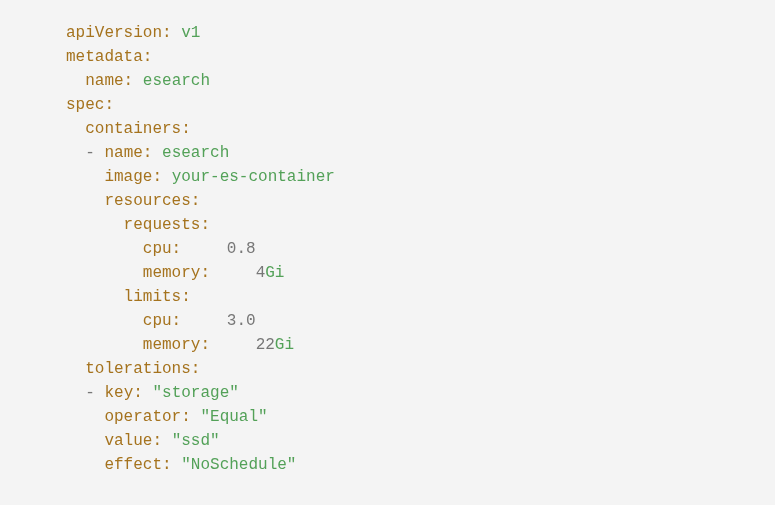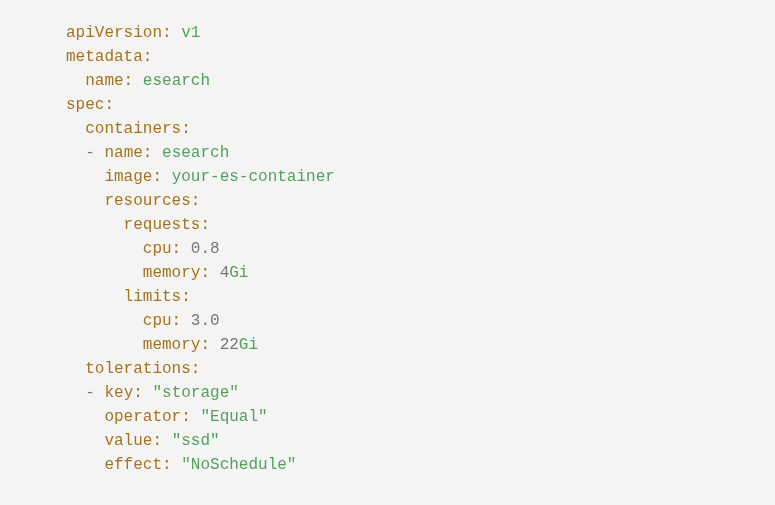--- a/index.html
+++ b/index.html
@@ -24,21 +24,21 @@
     font-size: 16px;
     line-height: 24px;
     white-space: pre;
     color: #555555;
   }
   .code-line {
     height: 24px;
   }
   .tok-key    { color: var(--c-key, #a5731e); }
   .tok-string { color: var(--c-string, #53a158); }
-  .tok-number { color: var(--c-number, #777777); }
+  .tok-number { color: var(--c-number, #777777); margin-left: 36px; }
   .tok-punct  { color: var(--c-punct, #777777); }
   .tok-plain  { color: #555555; }
 </style>
 </head>
 <body>
 
 <div class="page">
   <pre class="code-block"><div class="code-line"><span class="tok-plain"></span><span class="tok-key">apiVersion:</span><span class="tok-plain"> </span><span class="tok-string">v1</span></div><div class="code-line"><span class="tok-key">metadata:</span></div><div class="code-line"><span class="tok-plain">  </span><span class="tok-key">name:</span><span class="tok-plain"> </span><span class="tok-string">esearch</span></div><div class="code-line"><span class="tok-key">spec:</span></div><div class="code-line"><span class="tok-plain">  </span><span class="tok-key">containers:</span></div><div class="code-line"><span class="tok-plain">  </span><span class="tok-punct">-</span><span class="tok-plain"> </span><span class="tok-key">name:</span><span class="tok-plain"> </span><span class="tok-string">esearch</span></div><div class="code-line"><span class="tok-plain">    </span><span class="tok-key">image:</span><span class="tok-plain"> </span><span class="tok-string">your-es-container</span></div><div class="code-line"><span class="tok-plain">    </span><span class="tok-key">resources:</span></div><div class="code-line"><span class="tok-plain">      </span><span class="tok-key">requests:</span></div><div class="code-line"><span class="tok-plain">        </span><span class="tok-key">cpu:</span><span class="tok-plain"> </span><span class="tok-number">0.8</span></div><div class="code-line"><span class="tok-plain">        </span><span class="tok-key">memory:</span><span class="tok-plain"> </span><span class="tok-number">4</span><span class="tok-string">Gi</span></div><div class="code-line"><span class="tok-plain">      </span><span class="tok-key">limits:</span></div><div class="code-line"><span class="tok-plain">        </span><span class="tok-key">cpu:</span><span class="tok-plain"> </span><span class="tok-number">3.0</span></div><div class="code-line"><span class="tok-plain">        </span><span class="tok-key">memory:</span><span class="tok-plain"> </span><span class="tok-number">22</span><span class="tok-string">Gi</span></div><div class="code-line"><span class="tok-plain">  </span><span class="tok-key">tolerations:</span></div><div class="code-line"><span class="tok-plain">  </span><span class="tok-punct">-</span><span class="tok-plain"> </span><span class="tok-key">key:</span><span class="tok-plain"> </span><span class="tok-string">"storage"</span></div><div class="code-line"><span class="tok-plain">    </span><span class="tok-key">operator:</span><span class="tok-plain"> </span><span class="tok-string">"Equal"</span></div><div class="code-line"><span class="tok-plain">    </span><span class="tok-key">value:</span><span class="tok-plain"> </span><span class="tok-string">"ssd"</span></div><div class="code-line"><span class="tok-plain">    </span><span class="tok-key">effect:</span><span class="tok-plain"> </span><span class="tok-string">"NoSchedule"</span></div></pre>
 </div>
 

